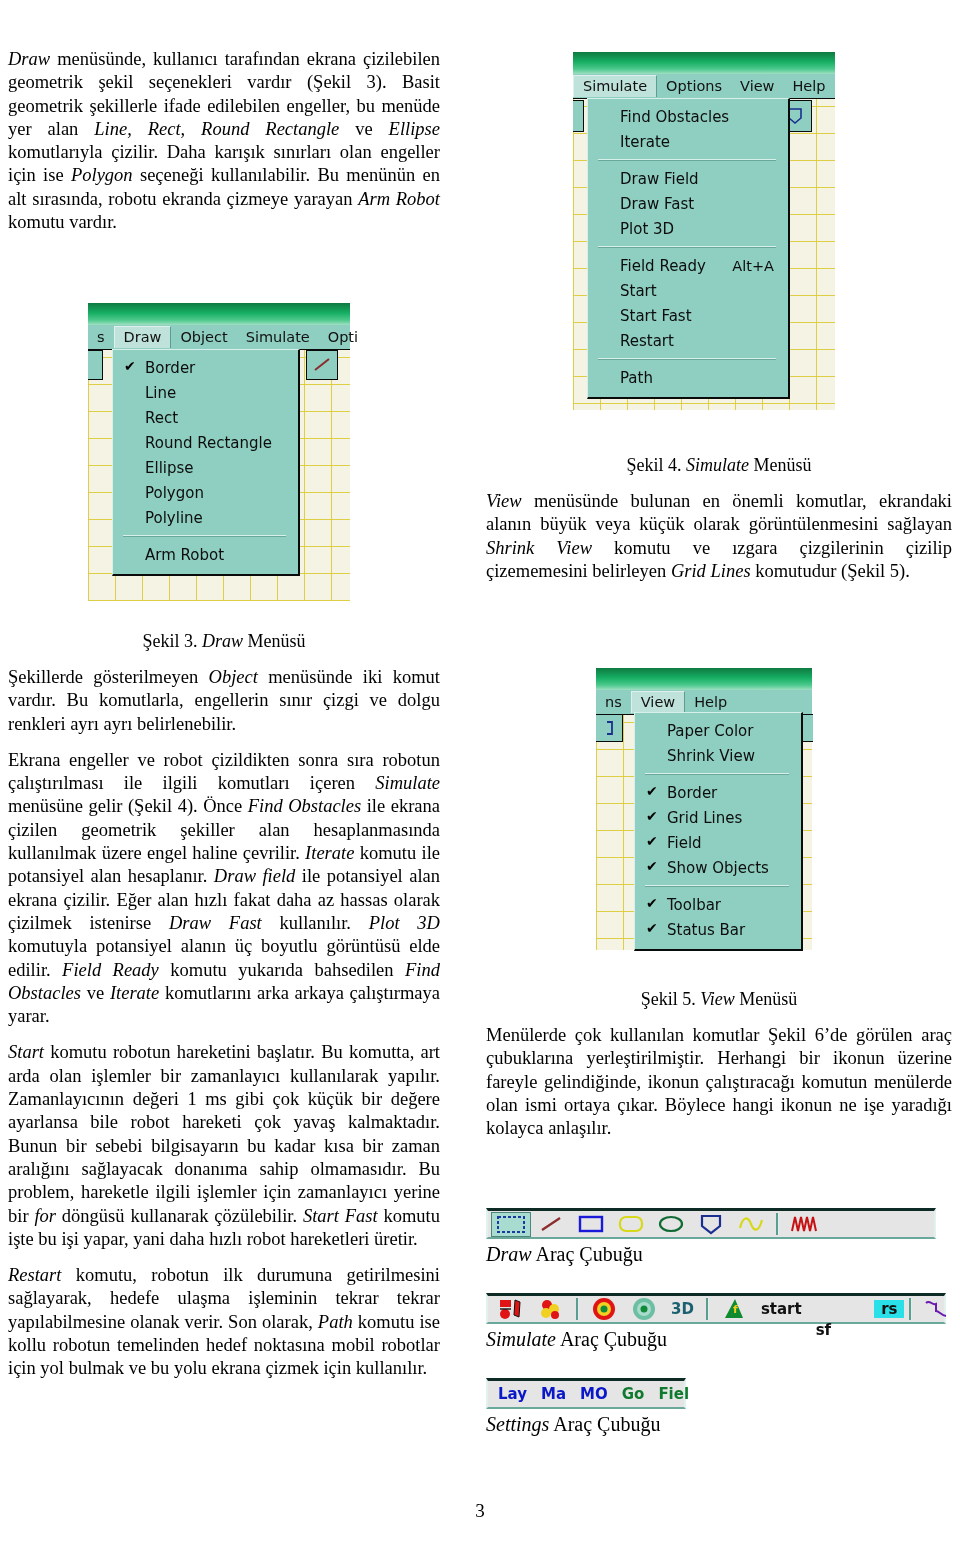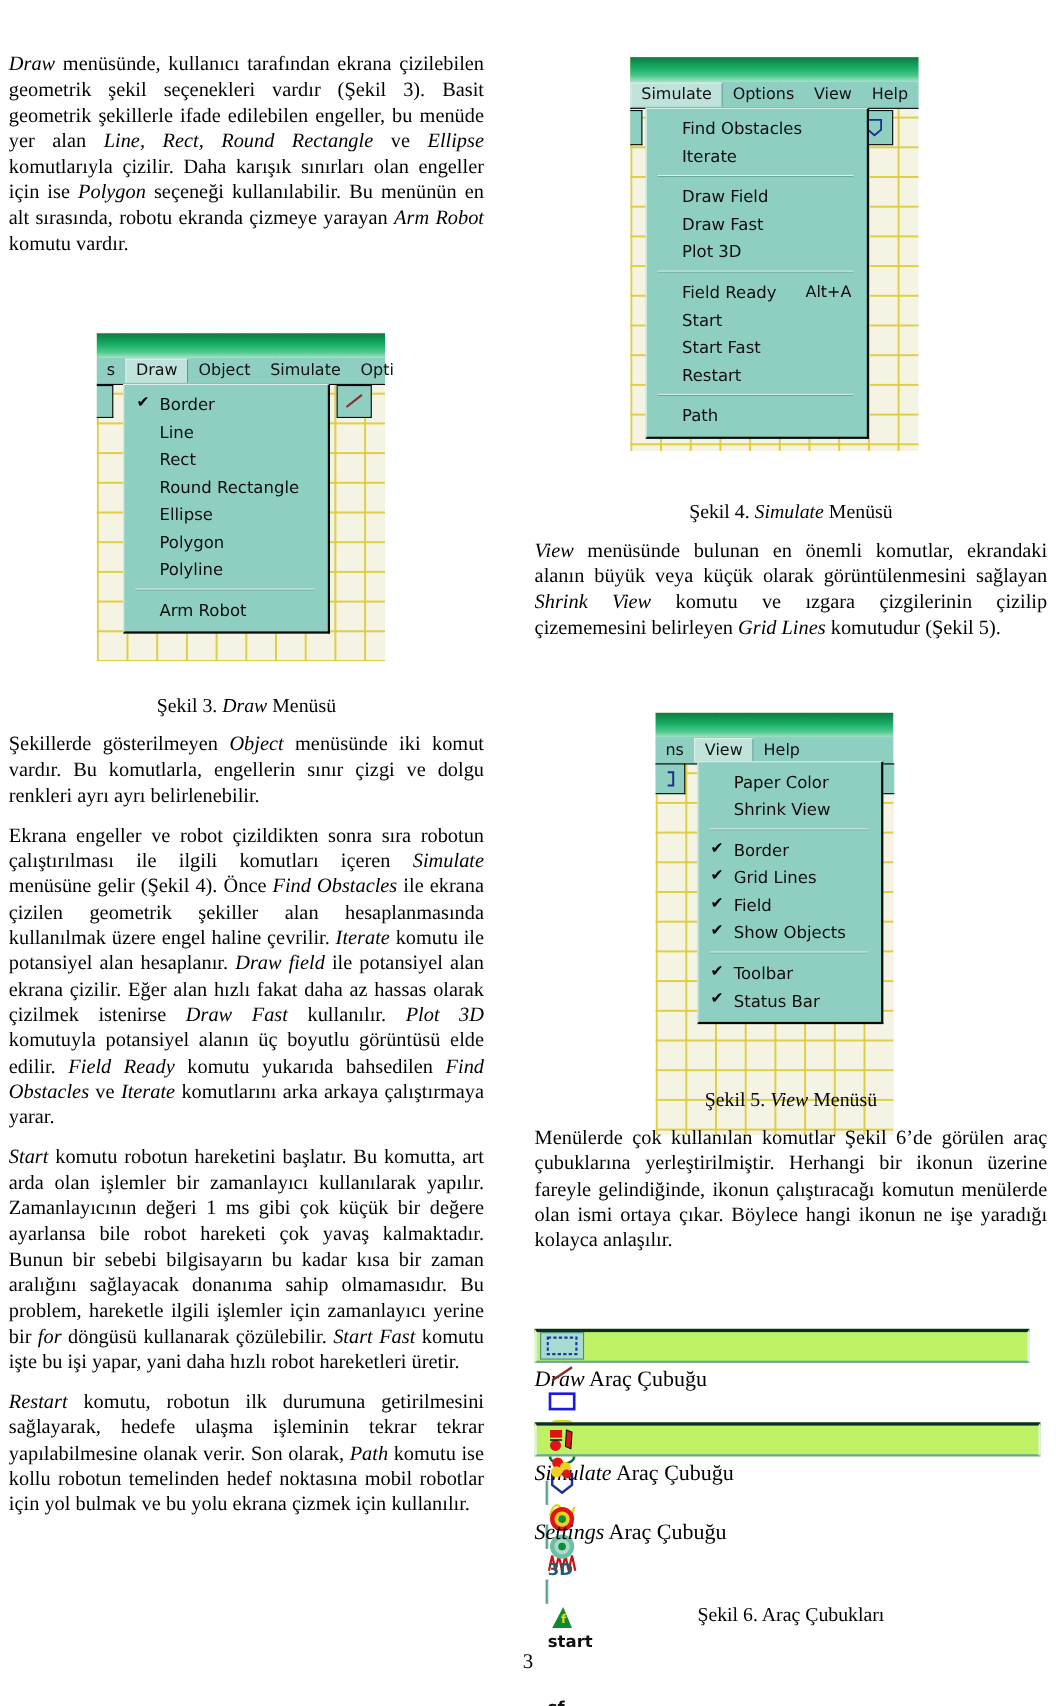--- a/index.html
+++ b/index.html
@@ -76,24 +76,24 @@
   .mi .chk{position:absolute;left:11px;top:3px;font-size:14px;font-weight:bold;color:#000;}
   .mi .accel{position:absolute;right:14px;font-size:14.5px;}
   .sep{height:1px;background:#d9efe9;margin:5px 12px 5px 10px;border-bottom:1px solid #6aa89c;}
   .tbtn{
     position:absolute;background:#8ecfc1;border:1.5px solid #0a0a0a;
     display:flex;align-items:center;justify-content:center;
   }
 
   
   .tb{
-    position:relative;background:#bef264;height:31px;
+    position:relative;background:#e5e5e5;height:31px;
     border-top:3px solid #0d2b24;border-left:2px solid #e0f2ed;
     border-right:2px solid #e0f2ed;border-bottom:2px solid #6aa89c;
-    display:flex;padding:0 3px;box-sizing:border-box;flex-direction:column;
+    display:flex;align-items:center;padding:0 3px;box-sizing:border-box;
   }
   .tb .cell{width:40px;height:25px;display:flex;align-items:center;justify-content:center;flex:0 0 auto;}
   .tb .cell.pressed{background:#a9dcd1;border:1.5px solid #4d867b;box-sizing:border-box;}
   .tb .divider{width:2px;height:22px;background:#5d9c90;border-right:1.5px solid #dff1ec;margin:0 5px;flex:0 0 auto;}
   .tb .txt{font-family:"DejaVu Sans","Liberation Sans",sans-serif;font-size:15px;font-weight:bold;padding:0 7px;flex:0 0 auto;}
 </style>
 </head>
 <body>
 
 <div class="page">
@@ -211,21 +211,21 @@
         <span>Path</span>
       </div>
     </div>
   </div>
 
   <div style="position:absolute;left:486px;top:444px;width:466px;">
     <div class="cap">Şekil 4. <i>Simulate</i> Menüsü</div>
     <p class="body"><i>View</i> menüsünde bulunan en önemli komutlar, ekrandaki alanın büyük veya küçük olarak görüntülenmesini sağlayan <i>Shrink View</i> komutu ve ızgara çizgilerinin çizilip çizememesini belirleyen <i>Grid Lines</i> komutudur (Şekil 5).</p>
   </div>
 
-  <div class="shot" style="left:596px;top:648px;width:216px;height:384px;">
+  <div class="shot" style="left:596px;top:668px;width:216px;height:282px;">
     <div class="paper"></div>
     <div class="titlebar" style="width:216px;"></div>
     <div class="menubar" style="left:0;top:22px;width:216px;">
       <div class="mb-item">ns</div>
       <div class="mb-item sel">View</div>
       <div class="mb-item">Help</div>
     </div>
     <div class="tbtn" style="left:0;top:46px;width:26px;height:26px;border-left:none;">
       <svg width="14" height="16" viewBox="0 0 14 16">
         <path d="M5 2 L10 2 L10 14 L5 14" fill="none" stroke="#1a2f8f" stroke-width="1.8"></path>
@@ -376,20 +376,26 @@
         </svg>
       </div>
       <div class="divider"></div>
       <div class="txt" style="color:#0f7a2e;">opt</div>
 
     </div>
     <div class="figlabel"><i>Simulate</i> Araç Çubuğu</div>
   </div>
 
   <div style="position:absolute;left:486px;top:1378px;width:200px;">
+    <div class="tb" style="width:200px;">
+      <div class="txt" style="color:#0b18c8;">Lay</div>
+      <div class="txt" style="color:#0b18c8;">Ma</div>
+      <div class="txt" style="color:#0b18c8;">MO</div>
+      <div class="txt" style="color:#0f7a2e;">Go</div>
+      <div class="txt" style="color:#0f7a2e;">Fiel</div>
+    </div>
     <div class="figlabel"><i>Settings</i> Araç Çubuğu</div>
   </div>
 
-  <div style="position:absolute;left:486px;top:1458px;width:466px;text-align:center;font-size:18px;">Şekil 6. Araç Çubukları</div>
 
   <div class="pagenum">3</div>
 
 </div>
 
 </body></html>

